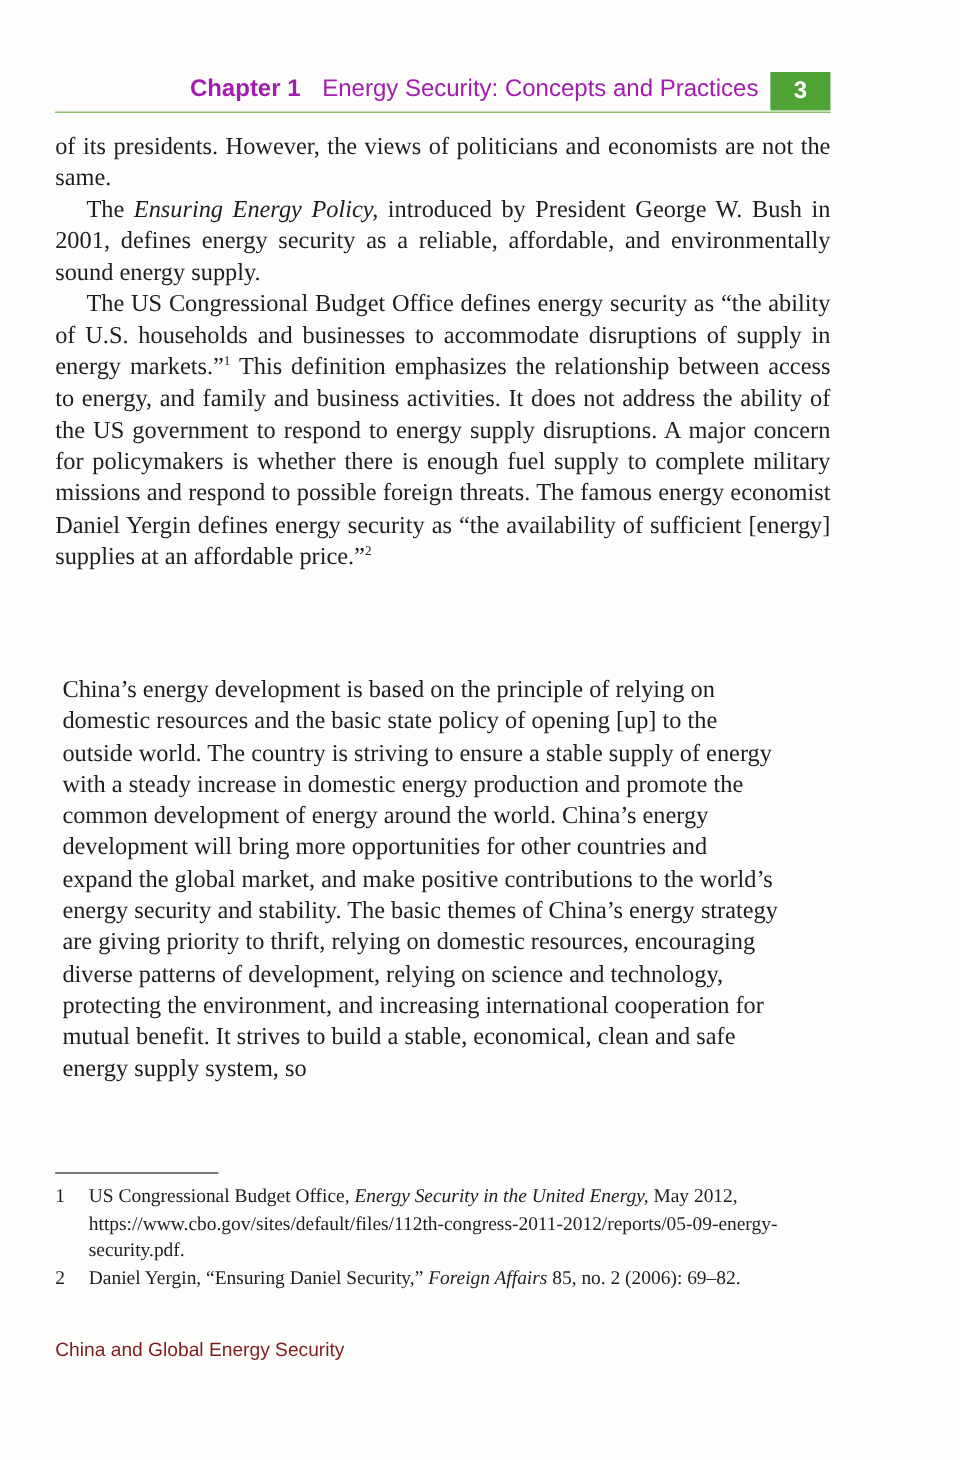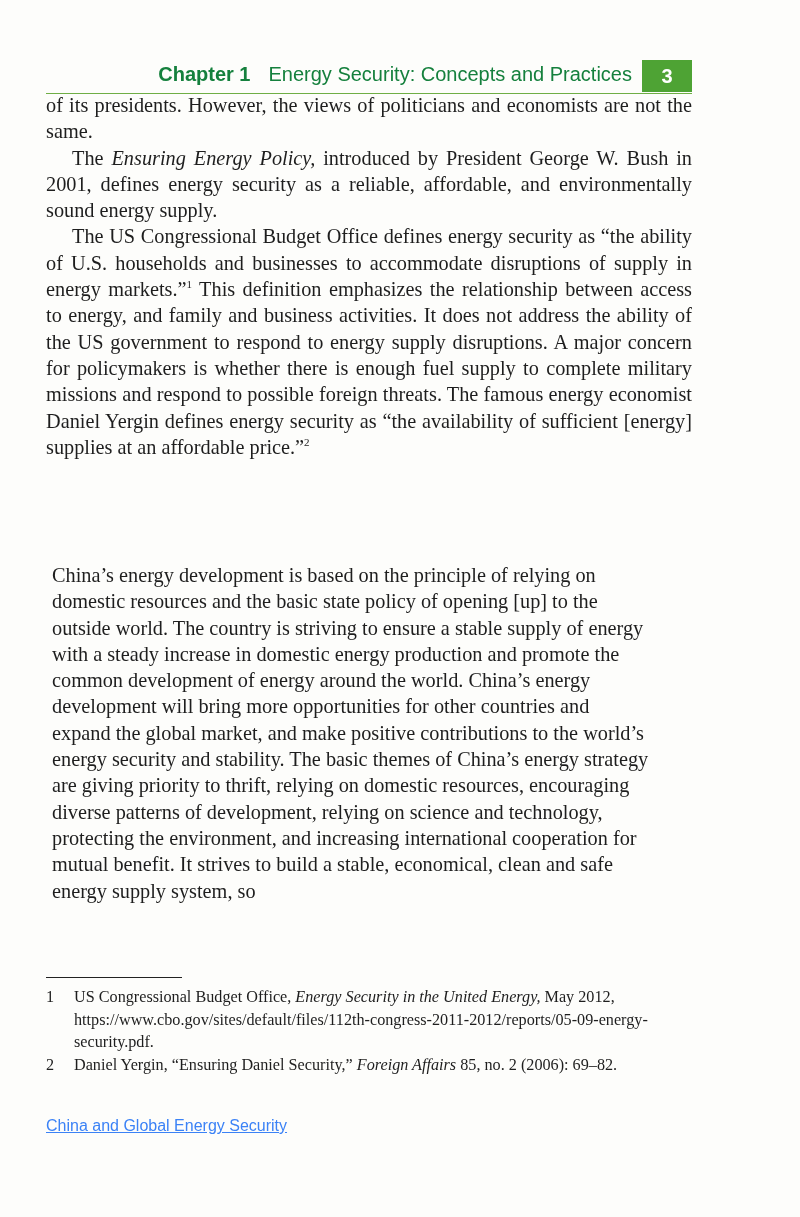--- a/index.html
+++ b/index.html
@@ -6,31 +6,31 @@
   body {
     width: 800px; height: 1217px; background: #fdfdfb; position: relative; overflow: hidden;
     font-family: "Liberation Serif", "DejaVu Serif", serif; color: #1e1e1e;
   }
   .header {
     position: absolute; left: 46px; top: 60px; width: 646px; height: 33px;
     border-bottom: 1.5px solid #6fae45;
   }
   .header-text {
     position: absolute; right: 60px; top: 3px;
-    font-family: "Liberation Sans", "DejaVu Sans", sans-serif; font-size: 20px; color: #15803d;
+    font-family: "Liberation Sans", "DejaVu Sans", sans-serif; font-size: 20px; color: #a21caf;
     white-space: nowrap;
   }
   .header-text .ch { font-weight: bold; margin-right: 18px; }
   .page-num {
     position: absolute; right: 0; top: 0; width: 50px; height: 32px; background: #4ea334;
     color: #fff; font-family: "Liberation Sans", "DejaVu Sans", sans-serif; font-weight: bold;
     font-size: 20px; text-align: center; line-height: 32px;
   }
   .body-text {
-    position: absolute; left: 46px; top: 92px; width: 646px;
+    position: absolute; left: 46px; top: 109px; width: 646px;
     font-size: 20.3px; line-height: 26.3px; text-align: justify;
   }
   .body-text p { margin: 0; }
   .body-text p.indent { text-indent: 26px; }
   .quote {
     position: absolute; left: 52px; top: 562px; width: 600px;
     font-size: 20.3px; line-height: 26.3px; text-align: left;
   }
   .footnote-rule {
     position: absolute; left: 46px; top: 977px; width: 136px; border-top: 1px solid #222;
@@ -38,21 +38,21 @@
   .footnotes {
     position: absolute; left: 46px; top: 986px; width: 646px;
     font-size: 16.2px; line-height: 22.5px;
   }
   .fn { display: flex; }
   .fn-num { width: 28px; flex-shrink: 0; }
   .fn-text { flex: 1; }
   sup { font-size: 11px; line-height: 0; }
   .footer {
     position: absolute; left: 46px; top: 1117px;
-    font-family: "Liberation Sans", "DejaVu Sans", sans-serif; font-size: 16px; color: #3b82f6; text-decoration: underline;
+    font-family: "Liberation Sans", "DejaVu Sans", sans-serif; font-size: 16px; color: #7f1d1d;
   }
 </style>
 </head>
 <body>
 
 <div class="header">
   <div class="header-text">
     <span class="ch">Chapter 1</span><span>Energy Security: Concepts and Practices</span>
   </div>
   <div class="page-num">3</div>

